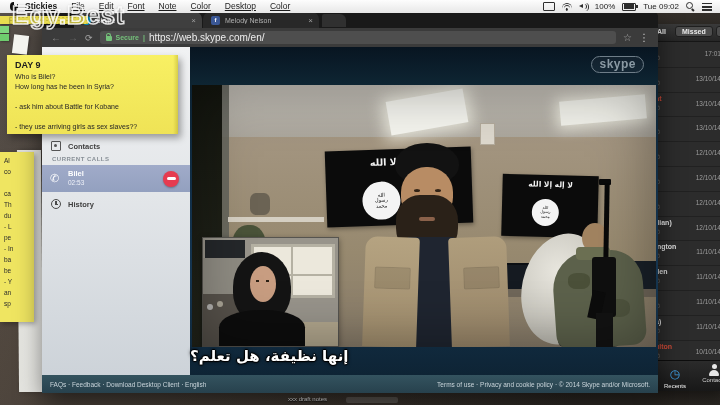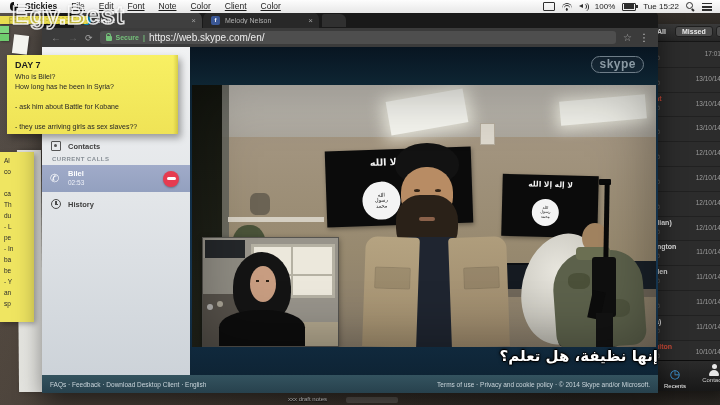--- a/index.html
+++ b/index.html
@@ -116,21 +116,21 @@
   .pagehead{position:absolute;left:0;top:0;width:468px;height:38px;background:linear-gradient(#081521,#0e2533);}
   .skylogo{position:absolute;right:14px;top:9px;font-size:12px;font-weight:bold;color:#8b9aa4;
            border:1.5px solid #6e7d88;border-radius:10px;padding:0 7px 1px;letter-spacing:.5px;background:rgba(255,255,255,.04);}
   .video{position:absolute;left:2px;top:38px;width:464px;height:262px;overflow:hidden;background:#8a7e6b;}
   .v{position:absolute;}
   .vignette{position:absolute;inset:0;box-shadow:inset 0 0 60px rgba(0,0,0,.38);pointer-events:none;}
   .flag{background:#0b0b0b;box-shadow:1px 2px 4px rgba(0,0,0,.35);}
   .flag .ftext{display:block;text-align:center;color:#f2f2f2;font-family:"DejaVu Sans",sans-serif;font-weight:bold;direction:rtl;}
   .seal{position:absolute;background:#f4f4f4;border-radius:50%;display:flex;flex-direction:column;align-items:center;justify-content:center;
         color:#111;font-family:"DejaVu Sans",sans-serif;direction:rtl;line-height:1.05;}
-  .subtitle{position:absolute;left:0;right:0;top:300px;text-align:right;direction:rtl;
+  .subtitle{position:absolute;left:0;right:0;top:300px;text-align:left;direction:rtl;
             font-family:"DejaVu Sans",sans-serif;font-size:15px;font-weight:bold;color:#fff;
             text-shadow:-1px 0 1px #000,1px 0 1px #000,0 -1px 1px #000,0 1px 1px #000,0 0 4px #000;}
   .pagefoot{position:absolute;left:0;top:328px;width:616px;height:18px;
             background:linear-gradient(#34535f,#27414d);display:flex;justify-content:space-between;align-items:center;
             padding:0 8px;box-sizing:border-box;font-size:6.5px;color:#c9d4da;}
 
   
   .daynote{position:absolute;left:7px;top:55px;width:171px;height:79px;z-index:16;
            background:linear-gradient(180deg,#f8f063,#efe356);box-shadow:3px 4px 7px rgba(0,0,0,.35);
            padding:5px 8px;box-sizing:border-box;}
@@ -407,57 +407,57 @@
     </div>
   </div>
 
   <div class="mini-sticky dotted" style="left:9px;top:16px;width:79px;height:8px;"></div>
   <div class="mini-sticky" style="left:0;top:16px;width:9px;height:8px;background:#e9dd50;"></div>
   <div class="mini-sticky" style="left:0;top:26px;width:9px;height:7px;background:#7ed57e;"></div>
   <div class="mini-sticky" style="left:0;top:34px;width:9px;height:7px;background:#6ecc6e;"></div>
   <div class="curl"></div>
 
   <div class="daynote">
-    <div class="dn-title">DAY 7</div>
+    <div class="dn-title">DAY 9</div>
     <div id="day-lines">
         <div class="dn-line">Who is Bilel?</div>
         <div class="dn-line">How long has he been in Syria?</div>
         <div class="dn-line">&nbsp;</div>
         <div class="dn-line">- ask him about Battle for Kobane</div>
         <div class="dn-line">&nbsp;</div>
         <div class="dn-line">- they use arriving girls as sex slaves??</div>
       </div>
   </div>
 
   <div class="menubar">
     <span class="apple"></span>
     <span id="menu-items" style="display:flex;">
         <span class="mb-item mb-bold">Stickies</span>
         <span class="mb-item">File</span>
         <span class="mb-item">Edit</span>
         <span class="mb-item">Font</span>
         <span class="mb-item">Note</span>
         <span class="mb-item">Color</span>
-        <span class="mb-item">Client</span>
+        <span class="mb-item">Desktop</span>
         <span class="mb-item">Color</span>
       </span>
     <span class="mb-right">
       <span class="ic-display"></span>
       <span class="ic-wifi">
           <span class="w1"></span>
           <span class="w2"></span>
           <span class="w3"></span>
         </span>
       <span class="ic-vol">
           <span class="tri"></span>
           <span class="a1"></span>
           <span class="a2"></span>
         </span>
       <span>100%</span>
       <span class="ic-batt"></span>
-      <span>Tue 15:22</span>
+      <span>Tue 09:02</span>
       <span class="ic-search"></span>
       <span class="ic-list"></span>
     </span>
   </div>
 
   <div class="watermark">Egy.Best</div>
 </div>
 
 </body></html>

